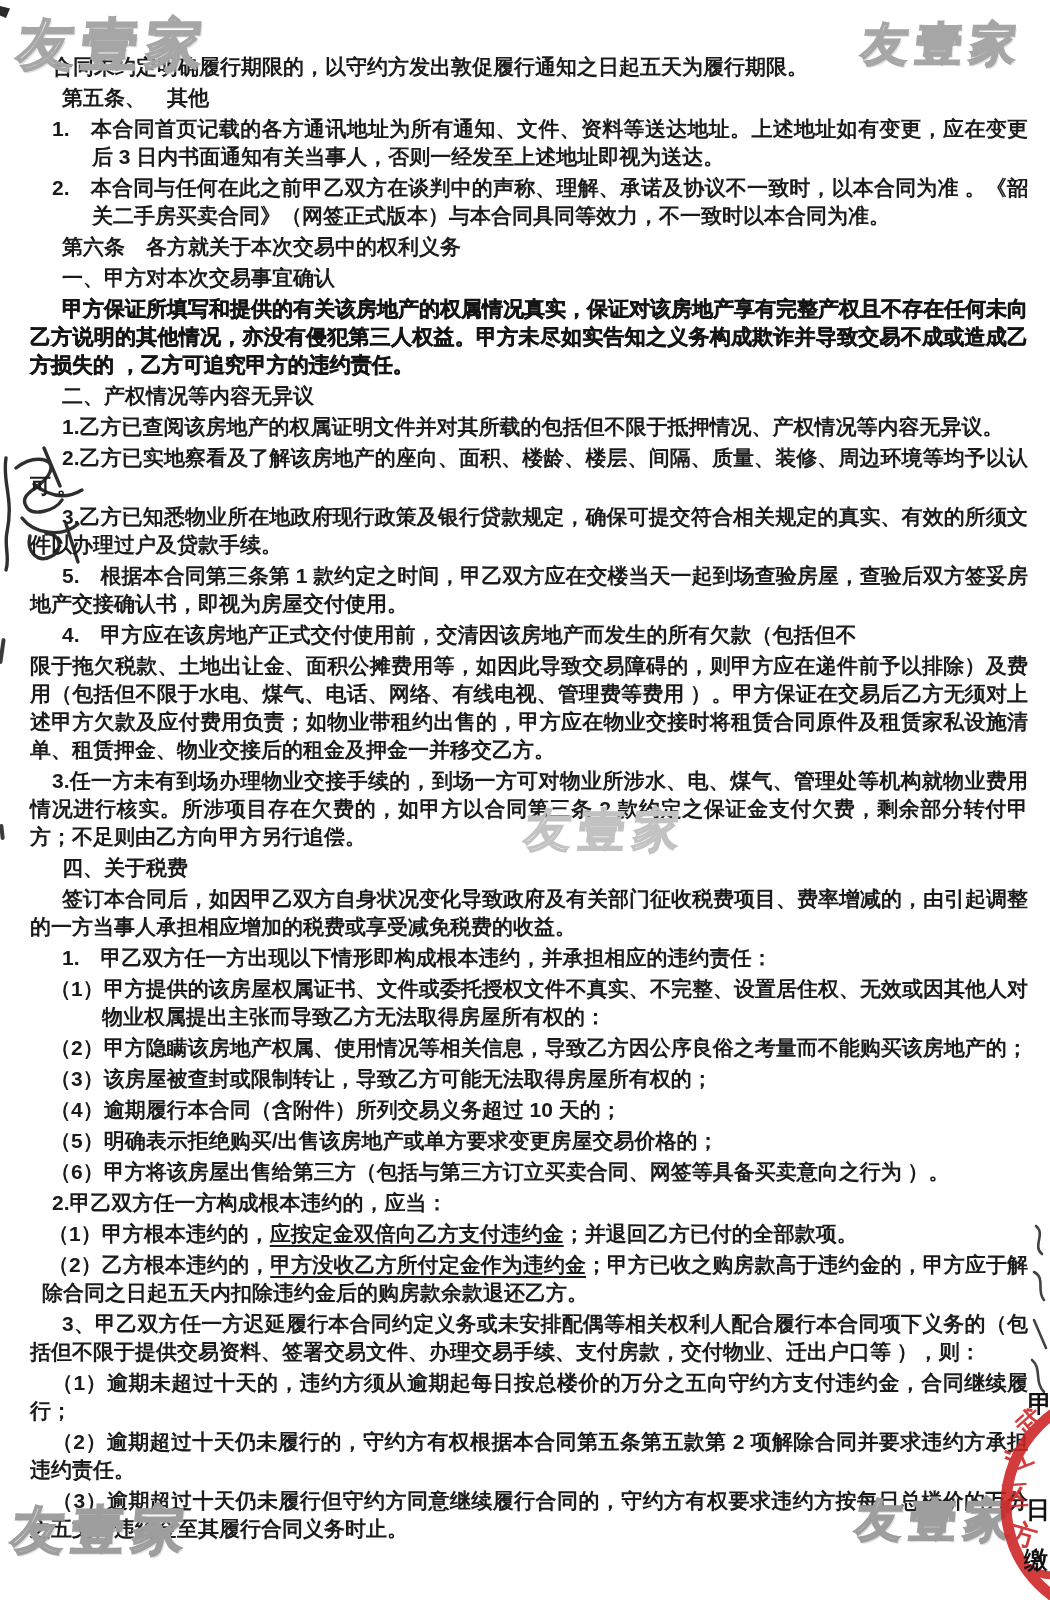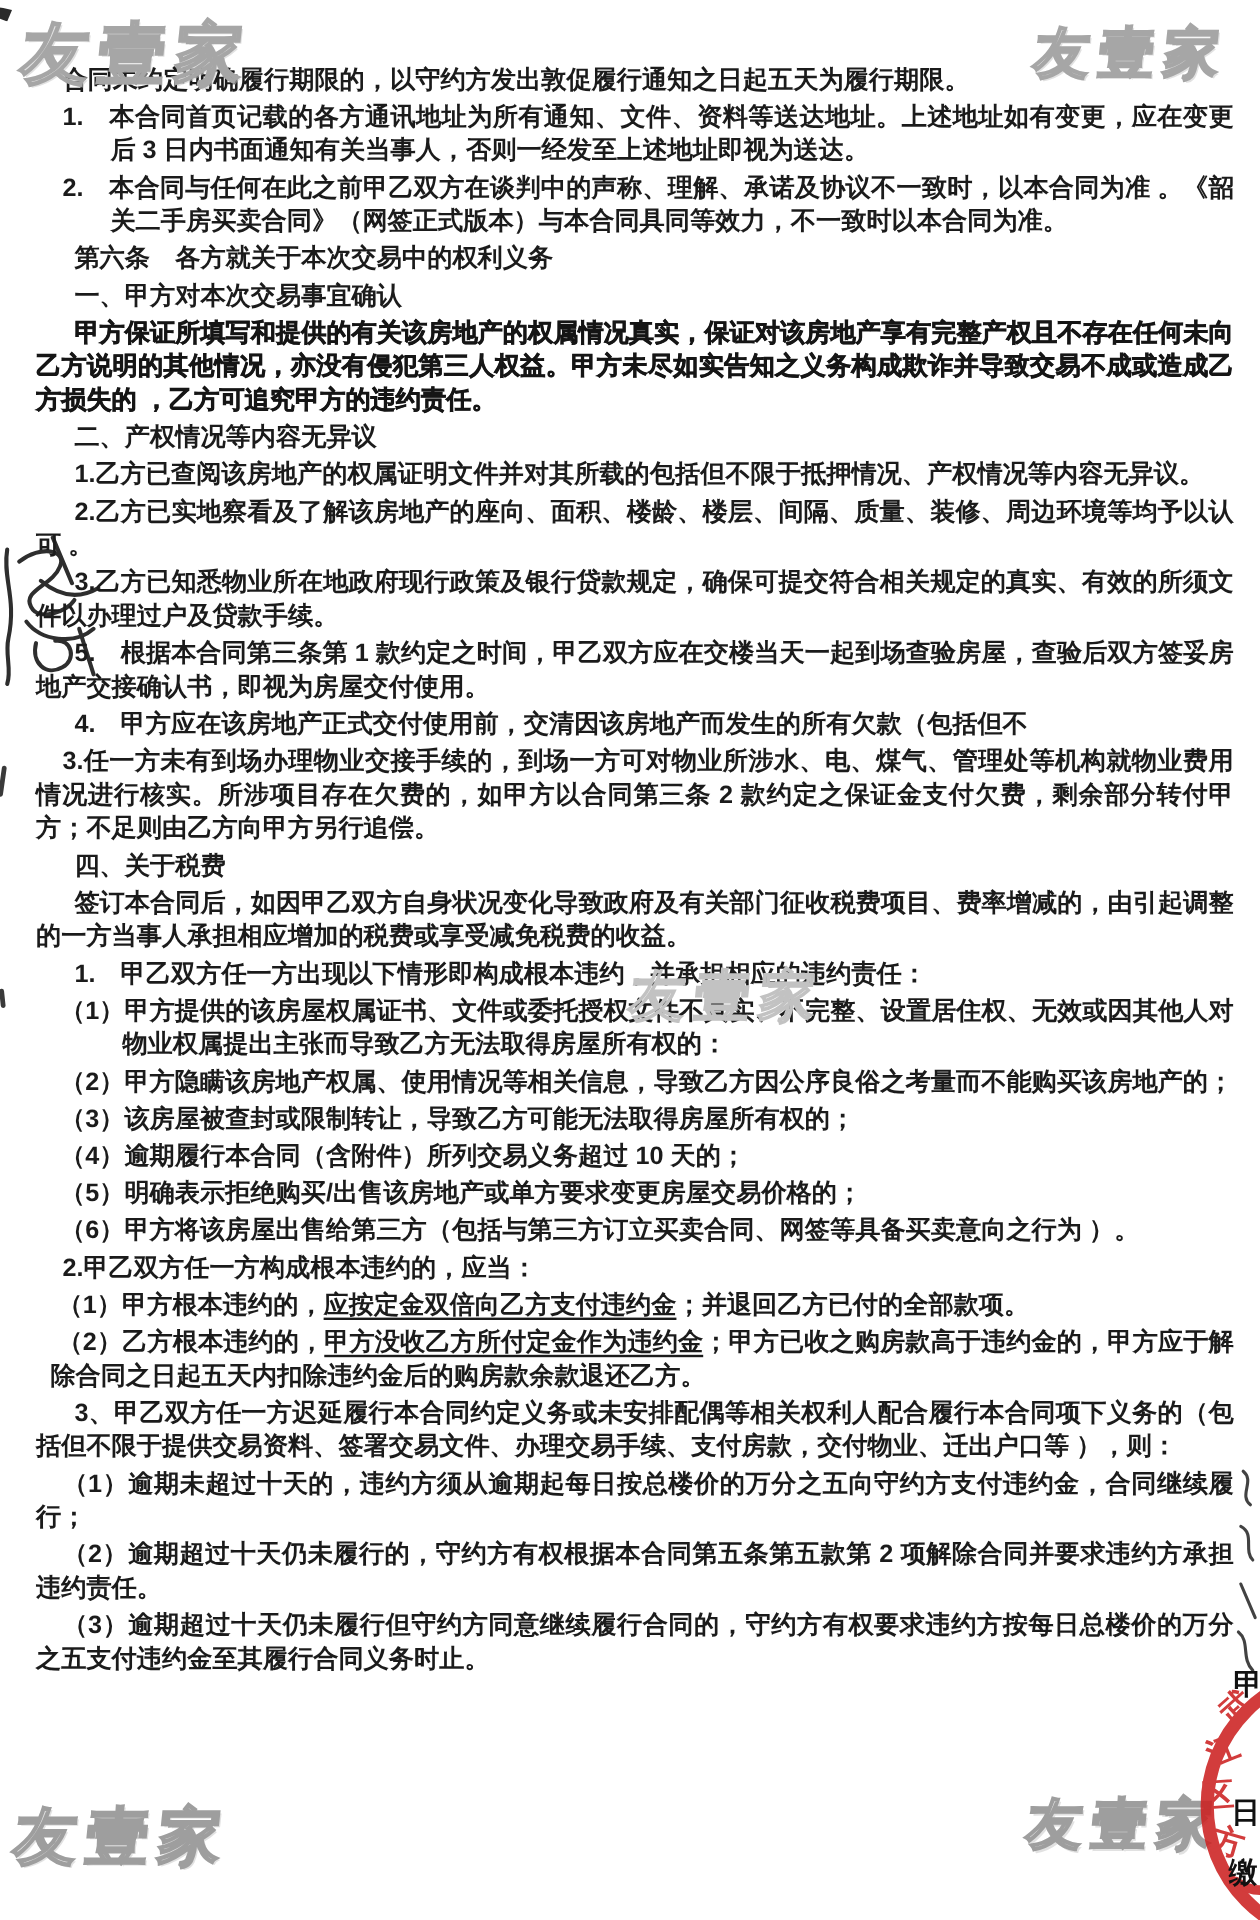--- a/index.html
+++ b/index.html
@@ -60,31 +60,33 @@
 <body>
 
 <div class="wm wm-tl">友壹家</div>
 <div class="wm wm-tr">友壹家</div>
 <div class="wm wm-c">友壹家</div>
 <div class="wm wm-bl">友壹家</div>
 <div class="wm wm-br">友壹家</div>
 
 <div id="doc">
     <div class="para" data-style="b1"><span>合同未约定明确履行期限的，以守约方发出敦促履行通知之日起五天为履行期限。</span></div>
+    <div class="para" data-style="h"><span>第五条、　其他</span></div>
     <div class="para" data-style="ln"><span>1.　本合同首页记载的各方通讯地址为所有通知、文件、资料等送达地址。上述地址如有变更，应在变更后 3 日内书面通知有关当事人，否则一经发至上述地址即视为送达。</span></div>
     <div class="para" data-style="ln"><span>2.　本合同与任何在此之前甲乙双方在谈判中的声称、理解、承诺及协议不一致时，以本合同为准 。《韶关二手房买卖合同》（网签正式版本）与本合同具同等效力，不一致时以本合同为准。</span></div>
     <div class="para" data-style="h"><span>第六条　各方就关于本次交易中的权利义务</span></div>
     <div class="para" data-style="h"><span>一、甲方对本次交易事宜确认</span></div>
     <div class="para em" data-style="b"><span>甲方保证所填写和提供的有关该房地产的权属情况真实，保证对该房地产享有完整产权且不存在任何未向乙方说明的其他情况，亦没有侵犯第三人权益。甲方未尽如实告知之义务构成欺诈并导致交易不成或造成乙方损失的 ，乙方可追究甲方的违约责任。</span></div>
     <div class="para" data-style="h"><span>二、产权情况等内容无异议</span></div>
     <div class="para" data-style="b"><span>1.乙方已查阅该房地产的权属证明文件并对其所载的包括但不限于抵押情况、产权情况等内容无异议。</span></div>
     <div class="para" data-style="b"><span>2.乙方已实地察看及了解该房地产的座向、面积、楼龄、楼层、间隔、质量、装修、周边环境等均予以认可 。</span></div>
     <div class="para" data-style="b"><span>3.乙方已知悉物业所在地政府现行政策及银行贷款规定，确保可提交符合相关规定的真实、有效的所须文件以办理过户及贷款手续。</span></div>
     <div class="para" data-style="b"><span>5.　根据本合同第三条第 1 款约定之时间，甲乙双方应在交楼当天一起到场查验房屋，查验后双方签妥房地产交接确认书，即视为房屋交付使用。</span></div>
     <div class="para" data-style="b"><span>4.　甲方应在该房地产正式交付使用前，交清因该房地产而发生的所有欠款（包括但不</span></div>
+    <div class="para" data-style="cont"><span>限于拖欠税款、土地出让金、面积公摊费用等，如因此导致交易障碍的，则甲方应在递件前予以排除）及费用（包括但不限于水电、煤气、电话、网络、有线电视、管理费等费用 ）。甲方保证在交易后乙方无须对上述甲方欠款及应付费用负责；如物业带租约出售的，甲方应在物业交接时将租赁合同原件及租赁家私设施清单、租赁押金、物业交接后的租金及押金一并移交乙方。</span></div>
     <div class="para" data-style="b1"><span>3.任一方未有到场办理物业交接手续的，到场一方可对物业所涉水、电、煤气、管理处等机构就物业费用情况进行核实。所涉项目存在欠费的，如甲方以合同第三条 2 款约定之保证金支付欠费，剩余部分转付甲方；不足则由乙方向甲方另行追偿。</span></div>
     <div class="para" data-style="h"><span>四、关于税费</span></div>
     <div class="para" data-style="b"><span>签订本合同后，如因甲乙双方自身状况变化导致政府及有关部门征收税费项目、费率增减的，由引起调整的一方当事人承担相应增加的税费或享受减免税费的收益。</span></div>
     <div class="para" data-style="b"><span>1.　甲乙双方任一方出现以下情形即构成根本违约，并承担相应的违约责任：</span></div>
     <div class="para" data-style="lp"><span>（1）甲方提供的该房屋权属证书、文件或委托授权文件不真实、不完整、设置居住权、无效或因其他人对物业权属提出主张而导致乙方无法取得房屋所有权的：</span></div>
     <div class="para" data-style="lp"><span>（2）甲方隐瞒该房地产权属、使用情况等相关信息，导致乙方因公序良俗之考量而不能购买该房地产的；</span></div>
     <div class="para" data-style="lp"><span>（3）该房屋被查封或限制转让，导致乙方可能无法取得房屋所有权的；</span></div>
     <div class="para" data-style="lp"><span>（4）逾期履行本合同（含附件）所列交易义务超过 10 天的；</span></div>
     <div class="para" data-style="lp"><span>（5）明确表示拒绝购买/出售该房地产或单方要求变更房屋交易价格的；</span></div>
     <div class="para" data-style="lp"><span>（6）甲方将该房屋出售给第三方（包括与第三方订立买卖合同、网签等具备买卖意向之行为 ）。</span></div>

